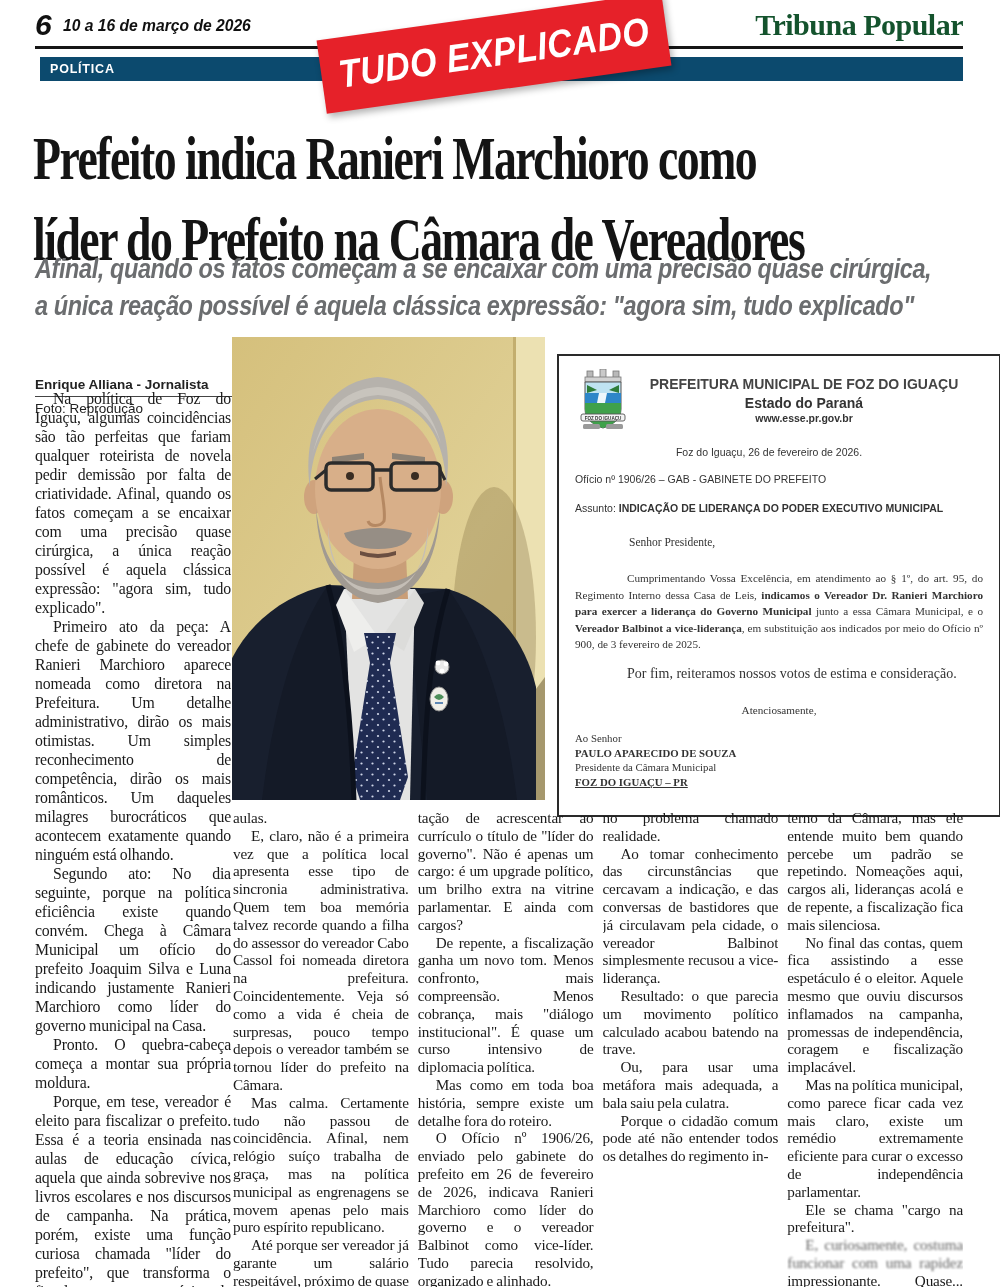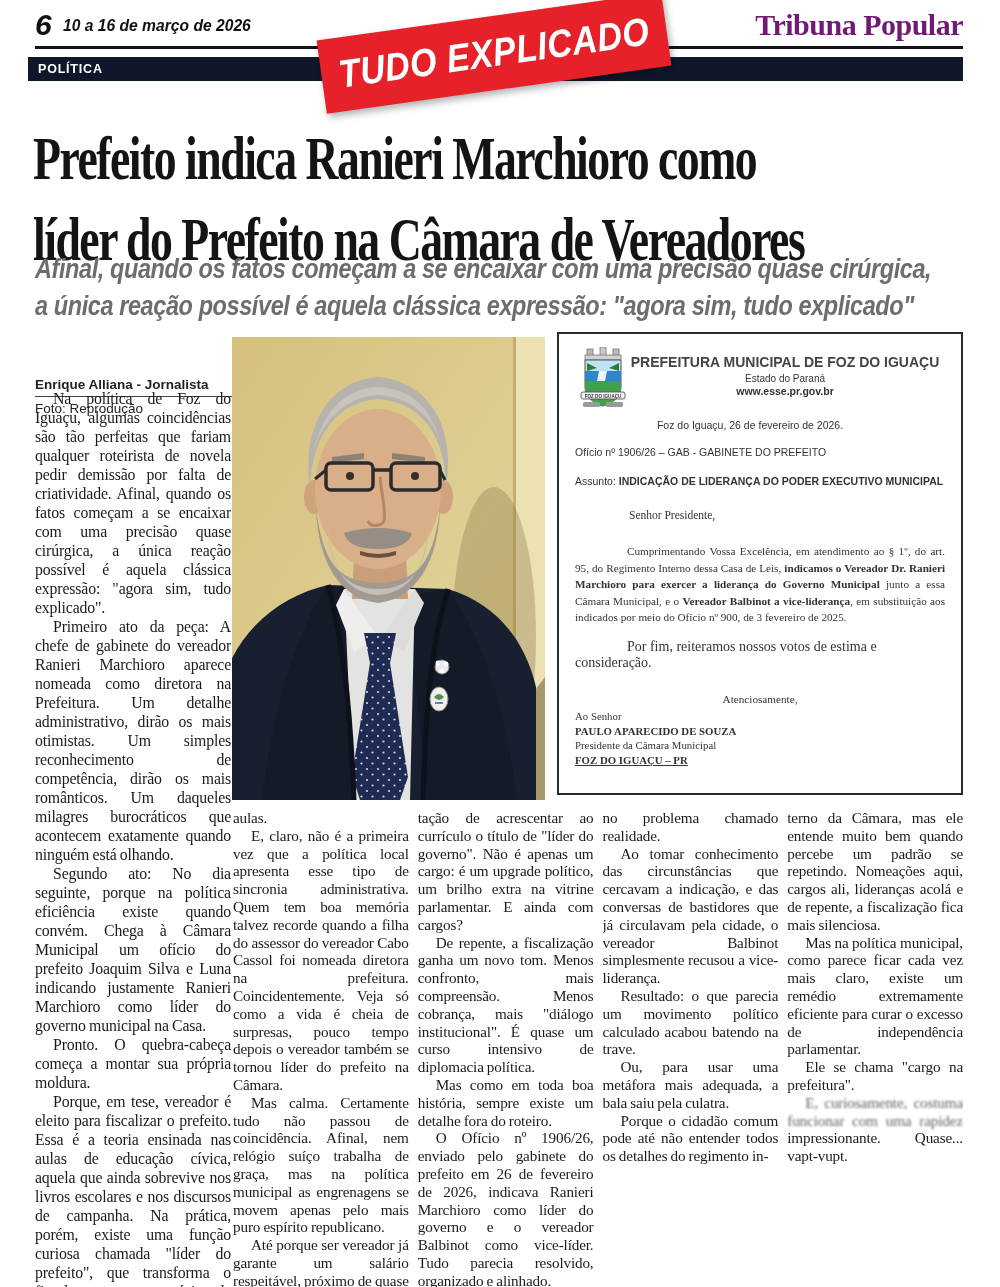--- a/index.html
+++ b/index.html
@@ -1,23 +1,23 @@
 <!DOCTYPE html>
 <html lang="pt-BR"><head>
 <meta charset="utf-8">
 <style>
   html,body{margin:0;padding:0;background:#ffffff;}
   body{width:1000px;height:1287px;position:relative;font-family:"Liberation Serif",serif;color:#1a1a1a;overflow:hidden;}
 
   
   .pageno{position:absolute;left:35px;top:8px;font:900 30px "Liberation Sans",sans-serif;font-style:italic;color:#111;}
   .dateline{position:absolute;left:63px;top:16px;font:bold italic 17px "Liberation Sans",sans-serif;color:#111;transform:scaleX(.92);transform-origin:left top;white-space:nowrap;}
-  .masthead{position:absolute;right:37px;top:8px;font:bold 30px "Liberation Serif",serif;color:#701a75;letter-spacing:-.5px;}
+  .masthead{position:absolute;right:37px;top:8px;font:bold 30px "Liberation Serif",serif;color:#14532d;letter-spacing:-.5px;}
   .header-rule{position:absolute;left:35px;right:37px;top:46px;height:2.5px;background:#151515;}
-  .section-bar{position:absolute;left:28px;right:37px;top:57px;height:24px;background:#0f172a;}
+  .section-bar{position:absolute;left:40px;right:37px;top:57px;height:24px;background:#0c4a6e;}
   .section-label{position:absolute;left:10px;top:5px;font:bold 12.5px "Liberation Sans",sans-serif;color:#fff;letter-spacing:.8px;}
   .stamp{position:absolute;left:320px;top:16px;width:348px;height:74px;background:#e62129;transform:rotate(-8deg);display:flex;align-items:center;justify-content:center;box-shadow:2px 4px 7px rgba(0,0,0,.3);z-index:5;}
   .stamp span{color:#fff;font:bold italic 39px "Liberation Sans",sans-serif;transform:scaleX(.88);white-space:nowrap;letter-spacing:.5px;}
 
   
   .headline{position:absolute;left:33px;top:118px;width:1300px;transform:scaleX(.75);transform-origin:left top;color:#141414;}
   .headline .hl{font:bold 61px "Liberation Serif",serif;line-height:81px;letter-spacing:-2px;white-space:nowrap;}
   .subhead{position:absolute;left:35px;top:250px;width:1150px;transform:scaleX(.84);transform-origin:left top;color:#6b6d6f;}
   .subhead .sh{font:bold italic 28px "Liberation Sans",sans-serif;line-height:37px;white-space:nowrap;letter-spacing:-.5px;}
 
@@ -33,24 +33,24 @@
   .col1 p{font-size:15.8px;line-height:19px;}
   .bodycols{position:absolute;left:233px;top:809px;width:730px;height:478px;display:flex;gap:9px;}
   .bodycols .newscol{flex:1;overflow:hidden;}
   .bodycols p{font-size:15.2px;line-height:17.8px;}
   .degraded{filter:blur(.8px);opacity:.7;}
 
   
   .photo{position:absolute;left:232px;top:337px;width:313px;height:463px;overflow:hidden;}
 
   
-  .letter{position:absolute;left:557px;top:332px;width:406px;height:463px;border:2px solid #2a2a2a;background:#fff;box-sizing:border-box;font-family:"Liberation Sans",sans-serif;color:#333;}
+  .letter{position:absolute;left:557px;top:354px;width:444px;height:463px;border:2px solid #2a2a2a;background:#fff;box-sizing:border-box;font-family:"Liberation Sans",sans-serif;color:#333;}
   .crest{position:absolute;left:16px;top:13px;width:56px;height:70px;}
   .l-org{margin:20px 10px 0 60px;text-align:center;font-weight:bold;font-size:14px;color:#444;}
-  .l-state{margin:3px 10px 0 60px;text-align:center;font-size:10px;}
+  .l-state{margin:3px 10px 0 60px;text-align:center;font-size:14px;font-weight:bold;}
   .l-site{margin:1px 10px 0 60px;text-align:center;font-size:10.5px;font-weight:bold;}
   .l-date{text-align:center;font-size:10.5px;margin:22px 20px 0 0;}
   .l-oficio{font-size:10.5px;margin:15px 0 0 16px;}
   .l-subject{font-size:10.5px;margin:17px 0 0 16px;}
   .l-subject b{font-weight:bold;}
   .l-salut{font-family:"Liberation Serif",serif;font-size:11.5px;margin:22px 0 0 70px;}
   .l-body{font-family:"Liberation Serif",serif;font-size:11.2px;line-height:16.5px;text-align:justify;margin:22px 16px 0 16px;text-indent:52px;}
   .l-porfim{font-family:"Liberation Serif",serif;font-size:14px;margin:13px 16px 0 16px;text-indent:52px;}
   .l-closing{font-family:"Liberation Serif",serif;font-size:11.2px;text-align:center;margin-top:22px;}
   .l-addr{position:absolute;left:16px;bottom:26px;font-family:"Liberation Serif",serif;font-size:10.8px;line-height:14.5px;}
@@ -220,17 +220,18 @@
     </div>
   <div class="newscol">
       <p class="cont">no problema chamado realidade.</p>
       <p>Ao tomar conhecimento das circunstâncias que cercavam a indicação, e das conversas de bastidores que já circulavam pela cidade, o vereador Balbinot simplesmente recusou a vice-liderança.</p>
       <p>Resultado: o que parecia um movimento político calculado acabou batendo na trave.</p>
       <p>Ou, para usar uma metáfora mais adequada, a bala saiu pela culatra.</p>
       <p>Porque o cidadão comum pode até não entender todos os detalhes do regimento in-</p>
     </div>
   <div class="newscol">
       <p class="cont">terno da Câmara, mas ele entende muito bem quando percebe um padrão se repetindo. Nomeações aqui, cargos ali, lideranças acolá e de repente, a fiscalização fica mais silenciosa.</p>
+      <p>No final das contas, quem fica assistindo a esse espetáculo é o eleitor. Aquele mesmo que ouviu discursos inflamados na campanha, promessas de independência, coragem e fiscalização implacável.</p>
       <p>Mas na política municipal, como parece ficar cada vez mais claro, existe um remédio extremamente eficiente para curar o excesso de independência parlamentar.</p>
       <p>Ele se chama "cargo na prefeitura".</p>
       <p><span class="degraded">E, curiosamente, costuma funcionar com uma rapidez </span><span>impressionante. Quase... vapt-vupt.</span></p>
     </div>
 </div>
 
 </body></html>

